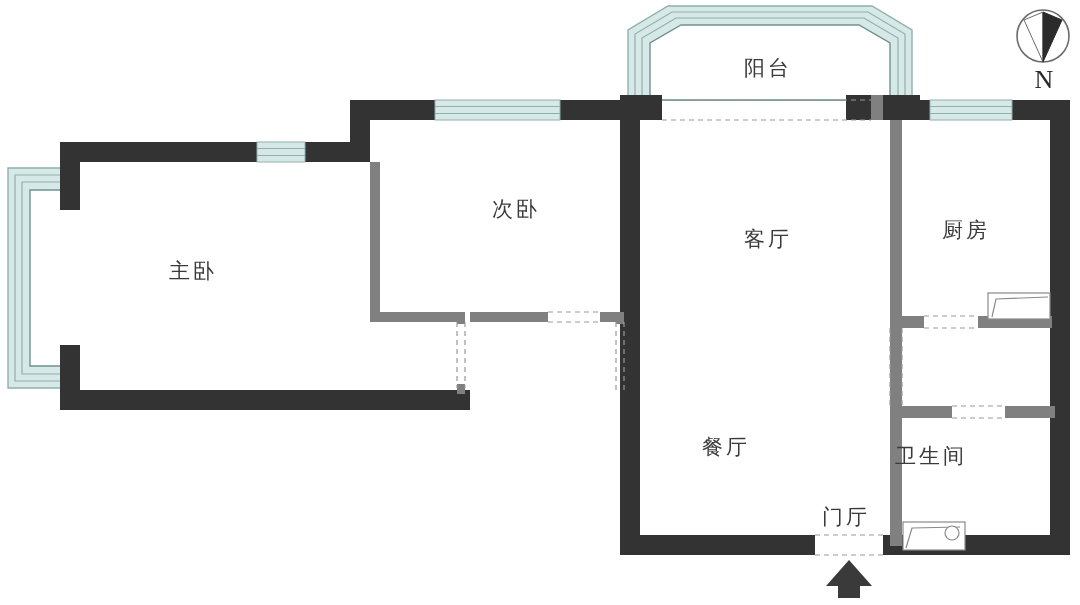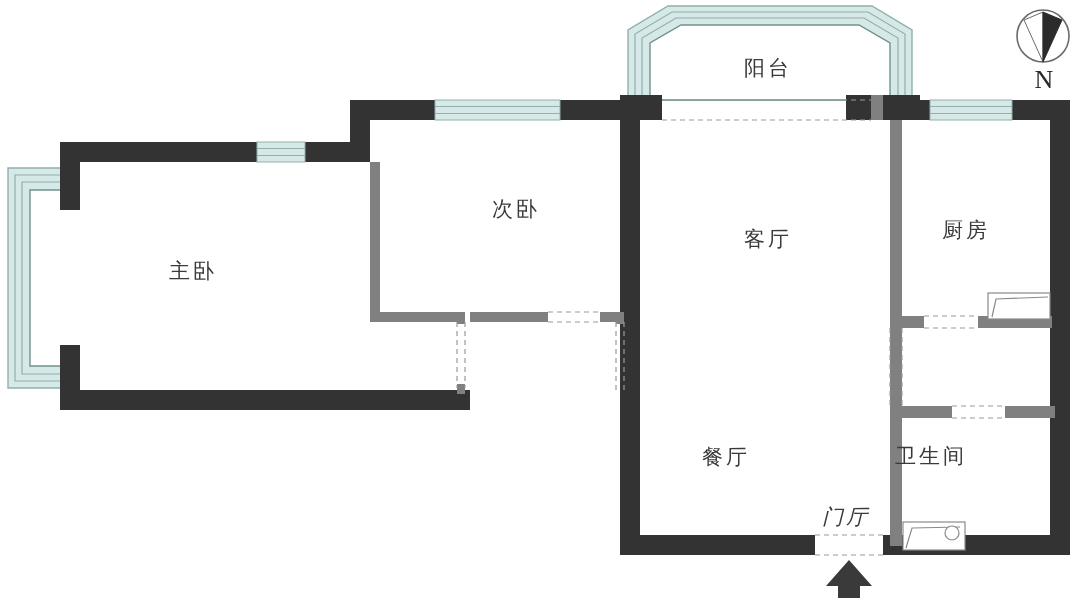--- a/index.html
+++ b/index.html
@@ -226,19 +226,19 @@
       <path d="M 1043 12 L 1062 20 L 1043 62 Z" fill="#2b2b2b" stroke="#2b2b2b" stroke-width="1"></path>
     </g>
 
   </svg>
 
   <div class="room-label" style="left:193px; top:271px;font-family:Liberation Serif, serif;">主卧</div>
   <div class="room-label" style="left:516px; top:209px;">次卧</div>
   <div class="room-label" style="left:768px; top:68px;">阳台</div>
   <div class="room-label" style="left:768px; top:239px;font-family:Liberation Mono, monospace;">客厅</div>
   <div class="room-label" style="left:966px; top:230px;">厨房</div>
-  <div class="room-label" style="left:726px; top:457px;">餐厅</div>
+  <div class="room-label" style="left:726px; top:447px;">餐厅</div>
   <div class="room-label" style="left:931px; top:456px;">卫生间</div>
-  <div class="room-label" style="left:846px; top:517px;font-style:italic;">门厅</div>
+  <div class="room-label" style="left:846px; top:517px;">门厅</div>
 
   <div class="compass-letter" style="left:1044px; top:80px;">N</div>
 
 </div>
 
 </body></html>

